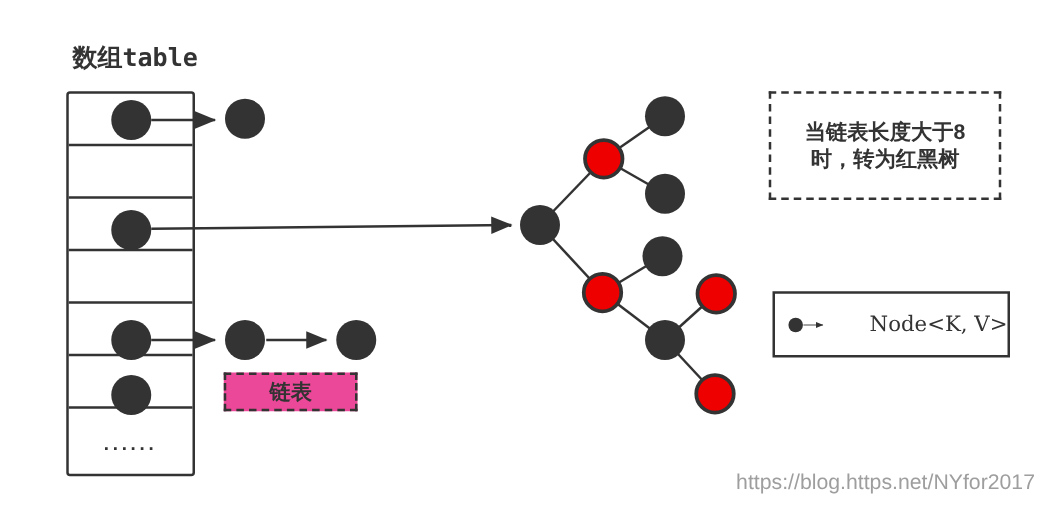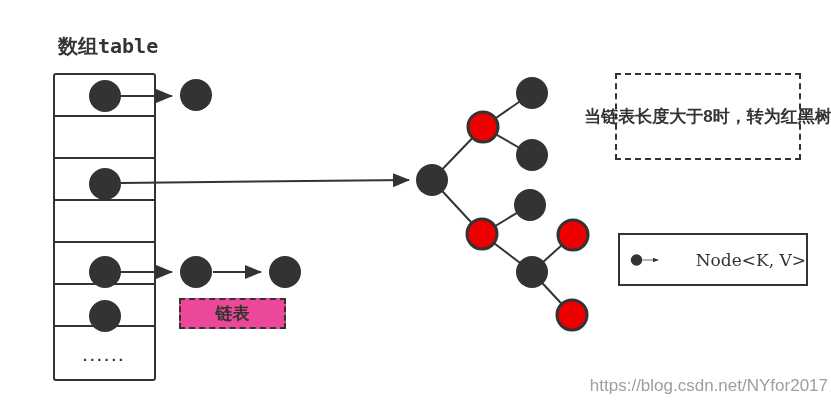--- a/index.html
+++ b/index.html
@@ -59,21 +59,21 @@
     left:179px;top:298px;width:107px;height:31px;
     border:2px dashed var(--ink);background:#ec4899;
     display:flex;align-items:center;justify-content:center;
     font-size:17px;font-weight:600;color:var(--text);
   }
 
   
   #callout{
     left:615px;top:73px;width:186px;height:87px;
     border:2px dashed var(--ink);background:#fff;
-    display:flex;align-items:center;justify-content:center;
+    display:flex;flex-direction:column;align-items:center;justify-content:center;
     font-size:17px;font-weight:600;color:var(--text);
     line-height:22px;white-space:nowrap;
   }
 
   
   #legend{
     left:618px;top:233px;width:190px;height:53px;
     border:2px solid var(--ink);background:#fff;
     display:flex;align-items:center;
     padding-left:10px;
@@ -161,15 +161,15 @@
   </div>
 
   <div id="legend" class="abs">
     <svg width="90" height="36" viewBox="0 0 90 36">
       <circle class="nd" cx="18" cy="18" r="16"></circle>
       <line class="ln" x1="35" y1="18" x2="78" y2="18" marker-end="url(#ah)"></line>
     </svg>
     <span id="legend-label">Node&lt;K, V&gt;</span>
   </div>
 
-  <div id="watermark" class="abs">https://blog.csdn.net/NYfor2017</div>
+  <div id="watermark" class="abs">https://blog.https.net/NYfor2017</div>
 
 </div>
 
 </body></html>

